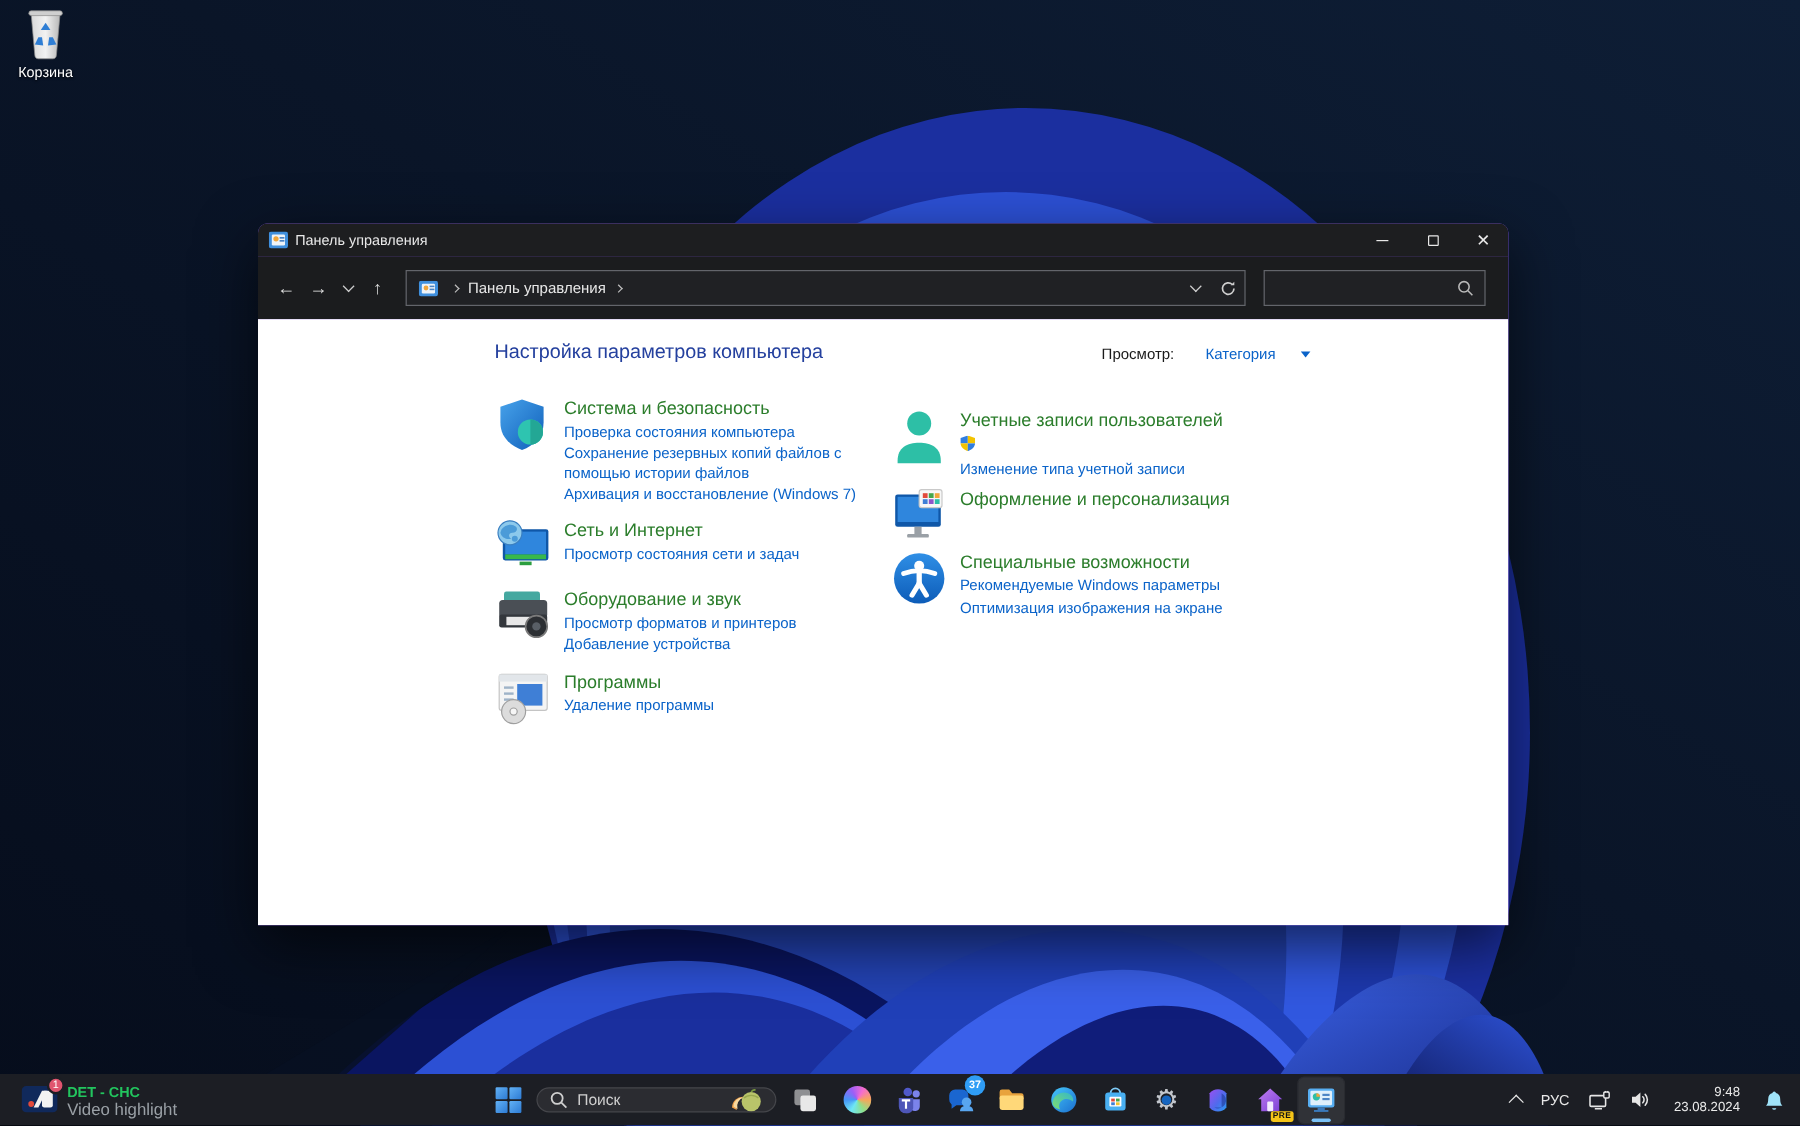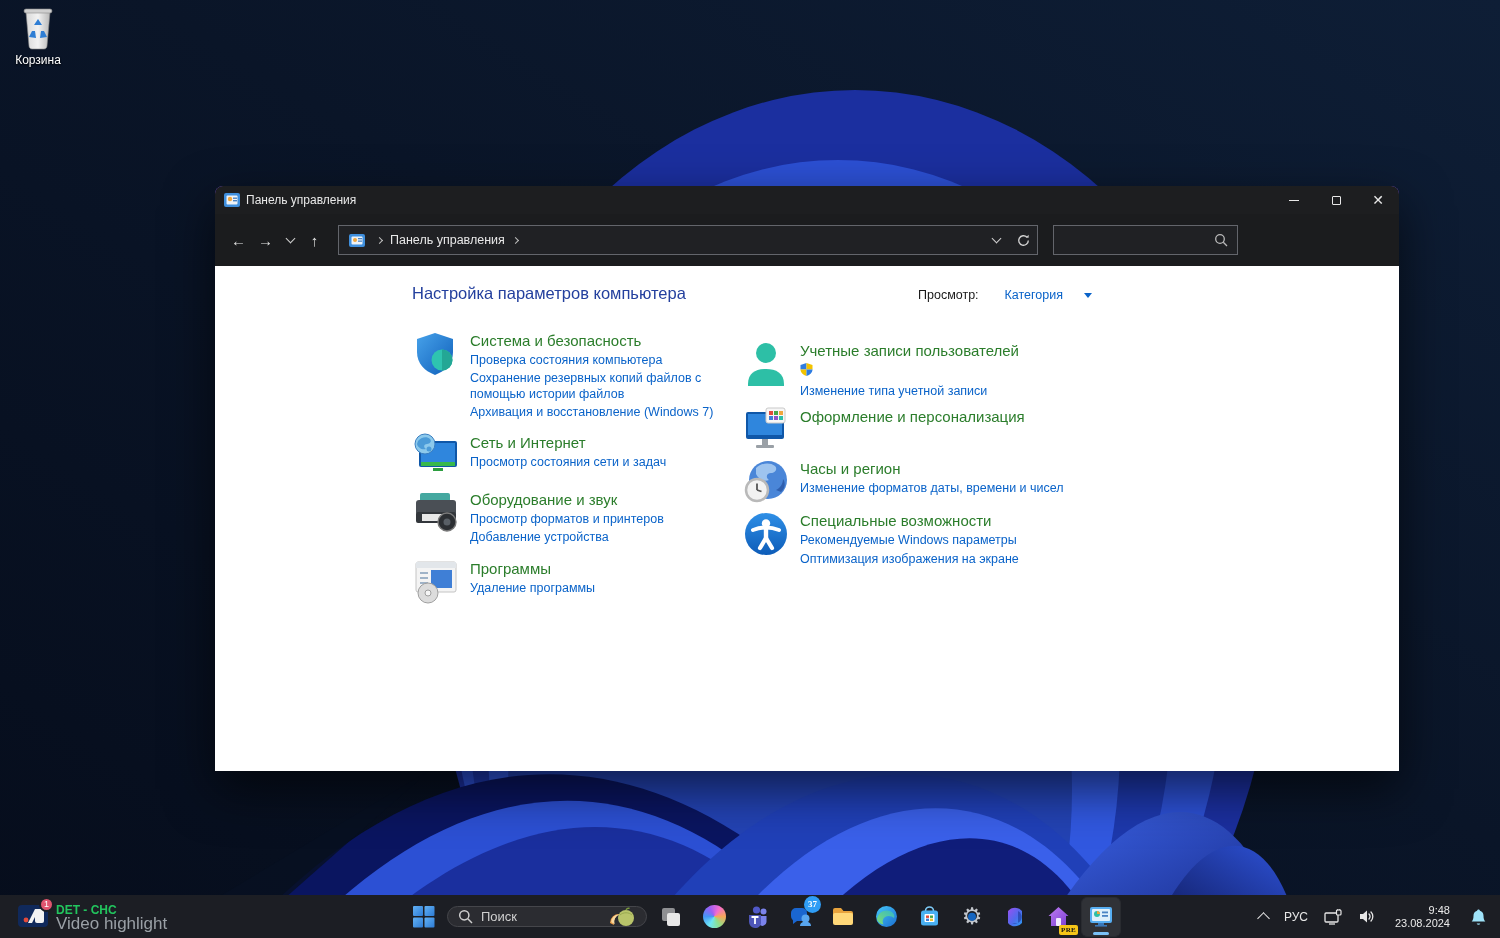--- a/index.html
+++ b/index.html
@@ -7,21 +7,21 @@
   #desktop{position:relative;width:1500px;height:938px;overflow:hidden;
     font-family:"Liberation Sans","DejaVu Sans",sans-serif;background:#081122;}
   #wallpaper{position:absolute;inset:0;}
 
   
   .desk-icon{position:absolute;left:6px;top:6px;width:64px;text-align:center;color:#fff;}
   .desk-icon .glyph{width:40px;height:44px;margin:0 auto;}
   .desk-icon .lbl{font-size:12px;margin-top:3px;text-shadow:0 1px 2px #000;}
 
   
-  #win{position:absolute;left:215px;top:186px;width:1184px;height:585px;
+  #win{position:absolute;left:215px;top:186px;width:1042px;height:585px;
     border-radius:8px 8px 0 0;overflow:hidden;background:#8b5cf6;
     box-shadow:0 18px 50px rgba(0,0,0,.6);}
   #titlebar{height:28px;display:flex;align-items:center;background:#1d1e20;color:#e8e8e8;}
   #titlebar .app-ico{width:16px;height:14px;margin:0 6px 0 9px;}
   #titlebar .t{font-size:12px;}
   #titlebar .spacer{flex:1;}
   .cap-btn{width:42px;height:28px;display:flex;align-items:center;justify-content:center;color:#e8e8e8;}
   .cap-btn .min{width:10px;height:1px;background:#e8e8e8;}
   .cap-btn .max{width:9px;height:9px;border:1px solid #e8e8e8;border-radius:1px;}
   .cap-btn .cls{font-size:14px;line-height:1;}
@@ -66,25 +66,25 @@
   
   #taskbar{position:absolute;left:0;right:0;bottom:0;height:43px;background:#1c1e24;
     display:flex;align-items:center;}
   #widget{position:absolute;left:10px;top:0;height:43px;display:flex;align-items:center;gap:8px;
     padding:0 8px;}
   #widget .wicon{position:relative;width:30px;height:24px;}
   #widget .badge{position:absolute;right:-6px;top:-8px;min-width:15px;height:15px;border-radius:8px;
     background:#e0556f;color:#fff;font-size:9px;display:flex;align-items:center;justify-content:center;
     border:2px solid #1c1e24;padding:0 2px;}
   #widget .wt1{font-size:12px;font-weight:bold;color:#22c55e;line-height:14px;}
-  #widget .wt2{font-size:17px;color:#9aa0a6;line-height:14px;}
+  #widget .wt2{font-size:14px;color:#9aa0a6;line-height:14px;}
 
   #tb-center{position:absolute;left:404px;top:0;height:43px;display:flex;align-items:center;gap:5px;}
   .tb-btn{position:relative;width:38px;height:38px;border-radius:5px;display:flex;
-    align-items:center;justify-content:center;font-family:Liberation Serif, serif;}
+    align-items:center;justify-content:center;}
   .tb-btn.active{background:rgba(255,255,255,.09);outline:1px solid rgba(255,255,255,.06);}
   .tb-underline{position:absolute;bottom:1px;left:50%;transform:translateX(-50%);
     width:16px;height:3px;border-radius:2px;background:#7ac1f7;}
   #tb-search{width:200px;height:21px;border-radius:16px;background:#2b2c31;border:1px solid #45464b;
     display:flex;align-items:center;padding:0 10px;gap:8px;}
   #tb-search .ph{font-size:13px;color:#cfcfcf;flex:1;}
   .tb-badge{position:absolute;right:-2px;top:-2px;min-width:17px;height:17px;border-radius:9px;
     background:#2f9df5;color:#fff;font-size:9px;font-weight:bold;display:flex;align-items:center;
     justify-content:center;padding:0 2px;}
   .pre-badge{position:absolute;right:-1px;bottom:1px;background:#f5c518;color:#131313;
@@ -357,36 +357,20 @@
                 <rect x="32" y="10" width="4" height="4" fill="#8e55c9"></rect>
                   <rect x="37" y="10" width="4" height="4" fill="#2dbfa6"></rect>
               </g>
             </svg>
           </div>
           <div class="cat-body">
             <a href="#" class="cat-title">Оформление и персонализация</a>
           </div>
         </div>
 
-        <div class="cat">
-          <div class="cat-ico">
-            <svg viewBox="0 0 48 48" width="48" height="48">
-              <circle cx="26" cy="22" r="19" fill="#4a86d8"></circle>
-              <path d="M14 10c5-5 14-6 19-2 3 3 0 7-4 7s-6 4-2 7c-5 2-11-1-13-6z" fill="#9ec4ef"></path>
-              <path d="M34 32c4-2 7-6 7-11 3 4 2 10-2 13z" fill="#2f5fae"></path>
-              <circle cx="15" cy="32" r="11" fill="#f2f2f2" stroke="#b9b9b9" stroke-width="2.5"></circle>
-              <line x1="15" y1="32" x2="15" y2="25.5" stroke="#555" stroke-width="1.8"></line>
-              <line x1="15" y1="32" x2="19.5" y2="33.5" stroke="#555" stroke-width="1.8"></line>
-            </svg>
-          </div>
-          <div class="cat-body">
-            <a href="#" class="cat-title">Часы и регион</a>
-            <a href="#" class="cat-link">Изменение форматов даты, времени и чисел</a>
-          </div>
-        </div>
 
         <div class="cat">
           <div class="cat-ico">
             <svg viewBox="0 0 48 48" width="48" height="48">
               <defs>
                   <linearGradient id="acg" x1="0" y1="0" x2="0" y2="1">
                 <stop offset="0" stop-color="#2f8fe6"></stop>
                     <stop offset="1" stop-color="#0d5cb8"></stop>
                   </linearGradient>
                 </defs>

